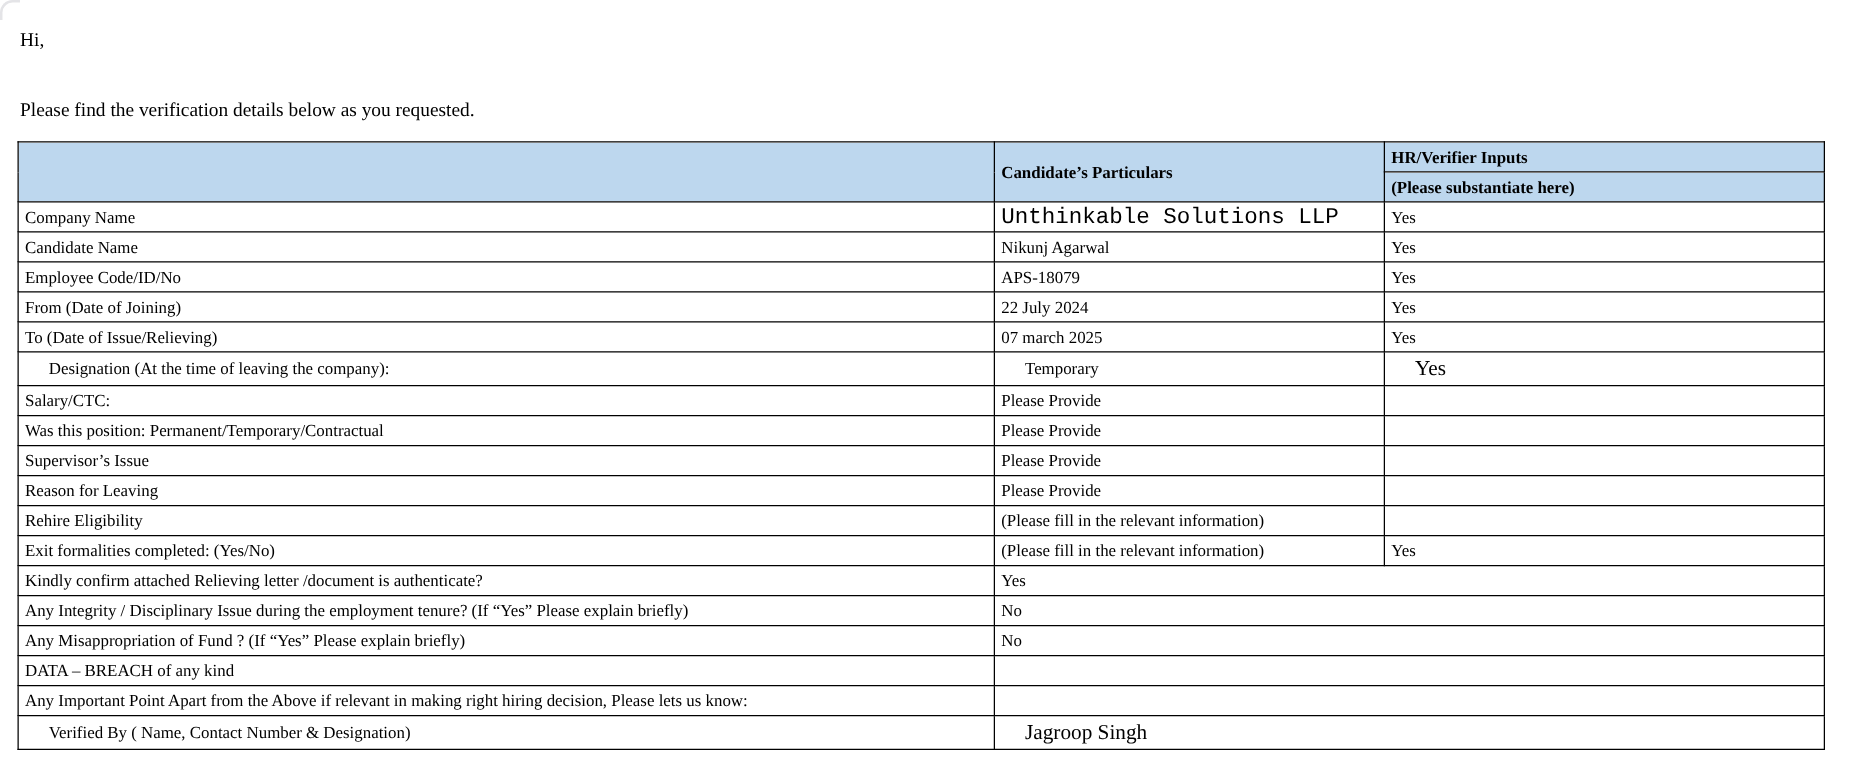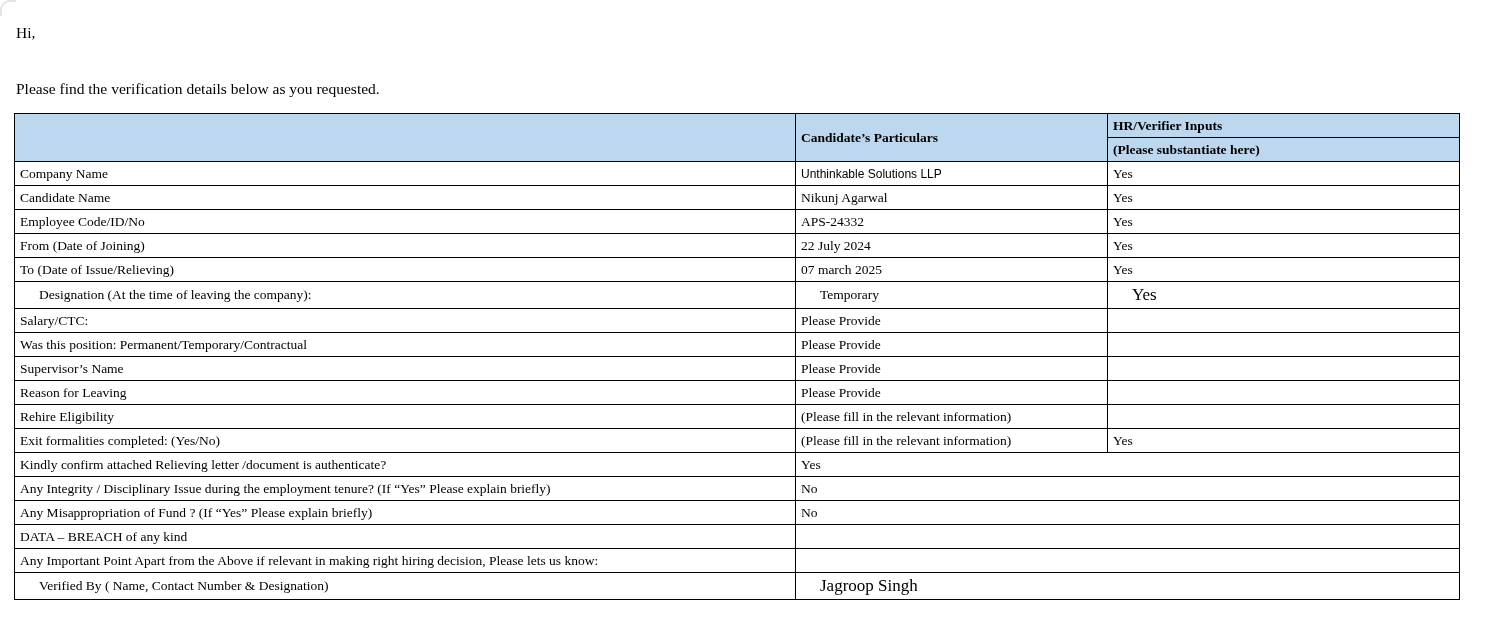--- a/index.html
+++ b/index.html
@@ -62,22 +62,22 @@
     background: #bdd7ee;
     font-weight: bold;
   }
   td.hd-c2 {
     vertical-align: bottom;
     padding-bottom: 4px;
   }
   td.c2 { padding-left: 7px; }
   td.c3 { padding-left: 10px; margin-top: 11px; }
   td.sans {
-    font-family: Liberation Sans, sans-serif;
-    font-size: 12px;
+    font-family: Liberation Mono, monospace;
+    font-size: 18px;
   }
   td.b { font-weight: normal; }
   .big { font-size: 17px; }
   tr.tall td { height: 24px; padding-left: 24px; }
 </style>
 </head>
 <body>
 
 <div class="page">
   <div class="corner-arc"></div>
@@ -107,21 +107,21 @@
         <td class="c2 sans">Unthinkable Solutions LLP</td>
         <td class="c3">Yes</td>
       </tr>
       <tr>
         <td>Candidate Name</td>
         <td class="c2">Nikunj Agarwal</td>
         <td class="c3">Yes</td>
       </tr>
       <tr>
         <td>Employee Code/ID/No</td>
-        <td class="c2">APS-24332</td>
+        <td class="c2">APS-18079</td>
         <td class="c3">Yes</td>
       </tr>
       <tr>
         <td>From (Date of Joining)</td>
         <td class="c2">22 July 2024</td>
         <td class="c3">Yes</td>
       </tr>
       <tr>
         <td>To (Date of Issue/Relieving)</td>
         <td class="c2">07 march 2025</td>
@@ -136,21 +136,21 @@
         <td>Salary/CTC:</td>
         <td class="c2">Please Provide</td>
         <td class="c3"></td>
       </tr>
       <tr>
         <td>Was this position: Permanent/Temporary/Contractual</td>
         <td class="c2">Please Provide</td>
         <td class="c3"></td>
       </tr>
       <tr>
-        <td>Supervisor’s Name</td>
+        <td>Supervisor’s Issue</td>
         <td class="c2">Please Provide</td>
         <td class="c3"></td>
       </tr>
       <tr>
         <td>Reason for Leaving</td>
         <td class="c2">Please Provide</td>
         <td class="c3"></td>
       </tr>
       <tr>
         <td>Rehire Eligibility</td>

